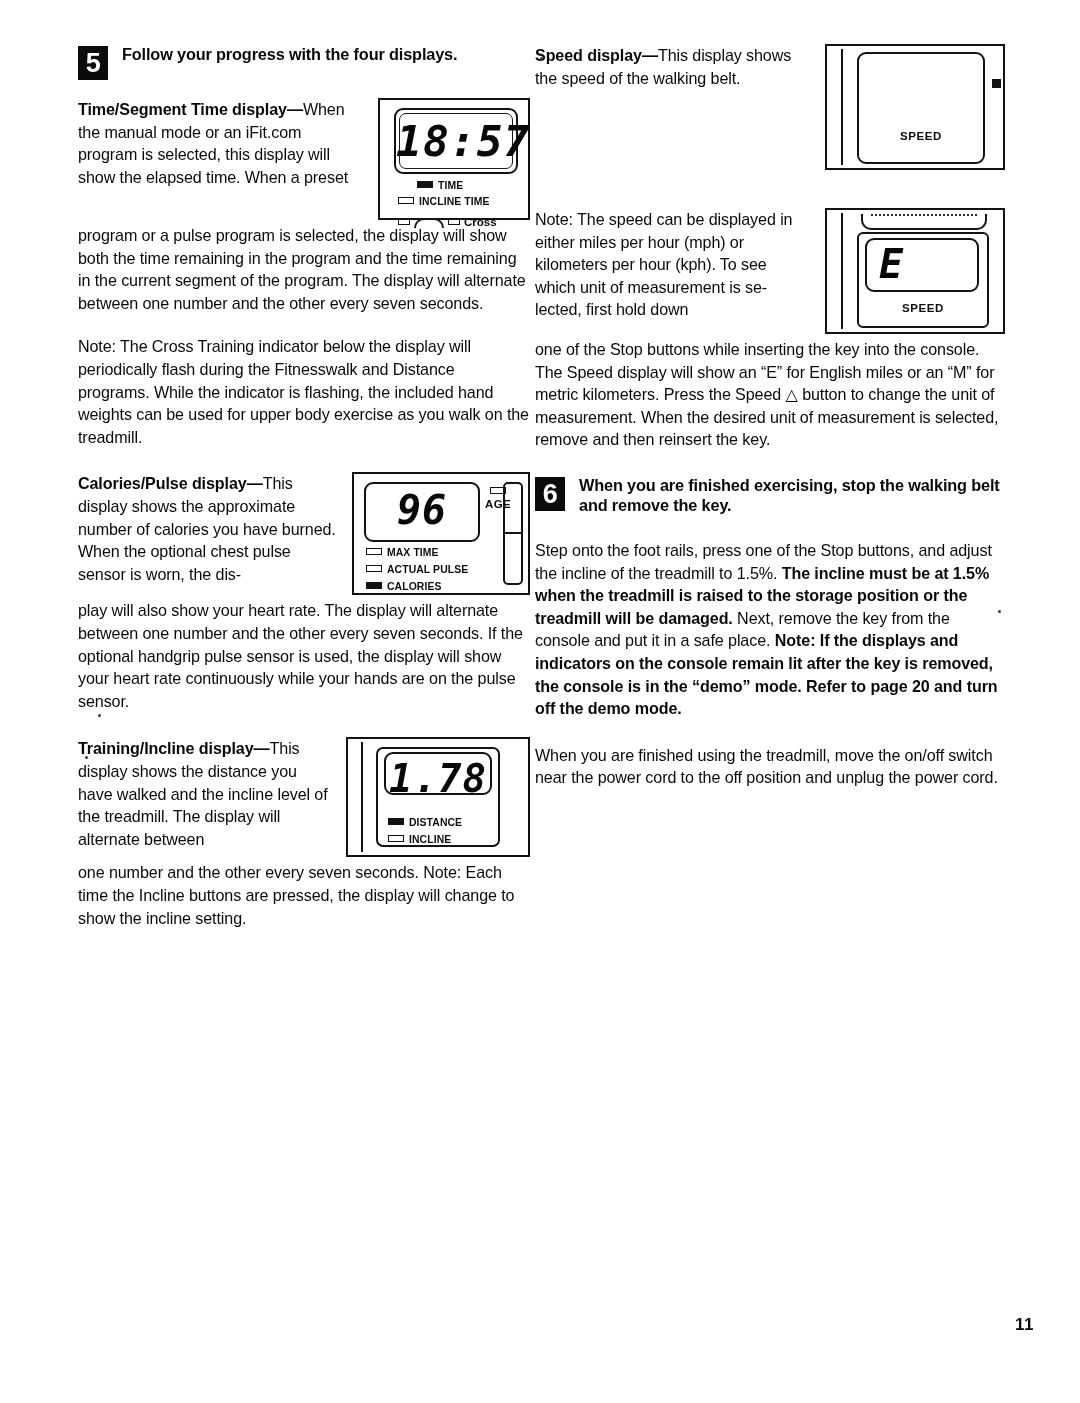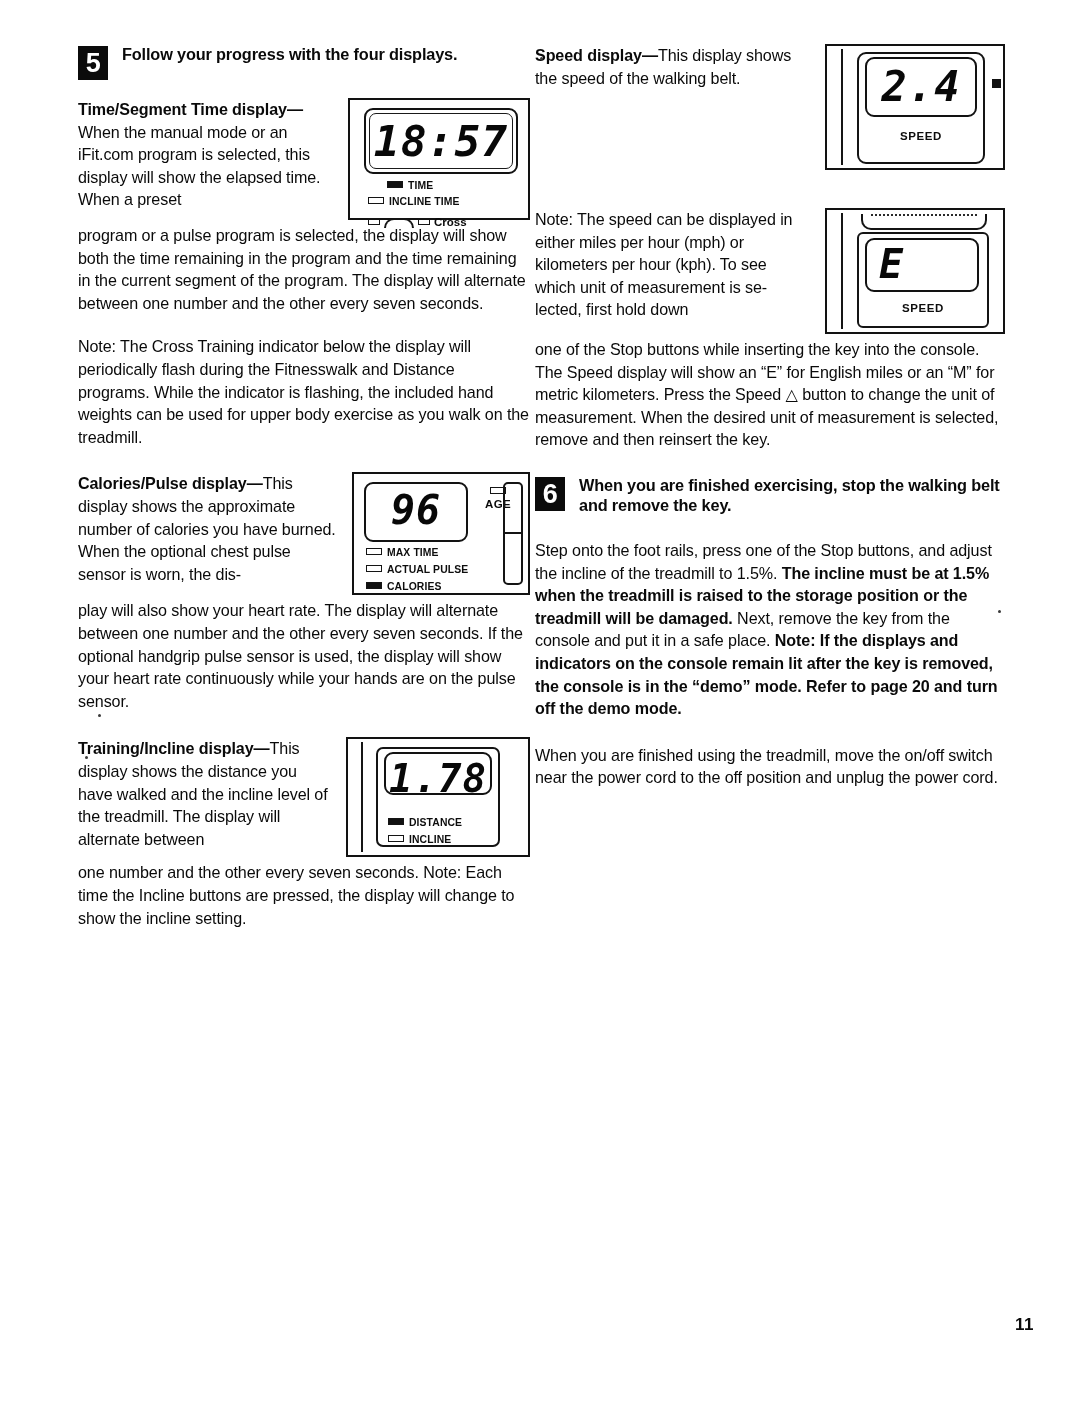--- a/index.html
+++ b/index.html
@@ -137,21 +137,21 @@
   .big-center-label {
     position: absolute;
     font-size: 11.5px;
     font-weight: bold;
     letter-spacing: 0.6px;
     text-align: center;
     color: #0d0d0d;
   }
 
   
-  #fig-time { width: 182px; height: 122px; }
+  #fig-time { width: 152px; height: 122px; }
   #fig-time .lcd { left: 14px; top: 8px; right: 10px; height: 66px; }
   #fig-time .lcd .lcd-inner-line { left: 3px; top: 3px; right: 3px; bottom: 3px; }
   #fig-time .digits { position: absolute; left: 0; right: 0; top: 6px; font-size: 43px; }
   #fig-time .l1 { left: 18px; top: 80px; padding-left: 19px; }
   #fig-time .l2 { left: 18px; top: 96px; }
   #fig-time .cross-row { position: absolute; left: 18px; top: 112px; }
   .cross-arc {
     display: inline-block;
     width: 30px;
     height: 10px;
@@ -167,21 +167,21 @@
     width: 12px;
     height: 7px;
     border: 1.8px solid #141414;
     vertical-align: 1px;
     box-sizing: border-box;
   }
   .cross-txt { font-size: 11.5px; font-weight: bold; margin-left: 4px; }
 
   
   #fig-cal { width: 178px; height: 123px; }
-  #fig-cal .lcd { left: 10px; top: 8px; width: 104px; height: 60px; }
+  #fig-cal .lcd { left: 10px; top: 8px; width: 116px; height: 60px; }
   #fig-cal .digits { position: absolute; left: 0; right: 0; top: 3px; font-size: 40px; }
   #fig-cal .age-chip { position: absolute; left: 136px; top: 13px; }
   #fig-cal .age-txt  { position: absolute; left: 131px; top: 24px; font-size: 11.5px; font-weight: bold; letter-spacing: 0.4px; }
   #fig-cal .btn-col {
     position: absolute; right: 5px; top: 8px; width: 20px; bottom: 8px;
     border: 2.2px solid #141414; border-radius: 5px; box-sizing: border-box;
   }
   #fig-cal .btn-col:after {
     content: ""; position: absolute; left: -2px; right: -2px; top: 48%;
     border-top: 2.2px solid #141414;
@@ -335,23 +335,20 @@
   </div>
 
   <div class="col col-right">
 
     <div class="para-wrap">
       <div class="fig-float-right" style="margin-left:20px;">
         <div class="console" id="fig-speed">
           <div class="inner-rail"></div>
           <div class="panel"></div>
           <div class="tab"></div>
-          <div class="lcd">
-            <div class="digits">2.4</div>
-          </div>
           <div class="big-center-label">SPEED</div>
         </div>
       </div>
       <p class="body"><span class="b">Speed display—</span><span>This display shows the speed of the walking belt.</span></p>
       <div class="clearer"></div>
     </div>
 
     <div class="para-wrap" style="margin-top:34px;">
       <div class="fig-float-right" style="margin-left:20px;">
         <div class="console" id="fig-speed-e">

